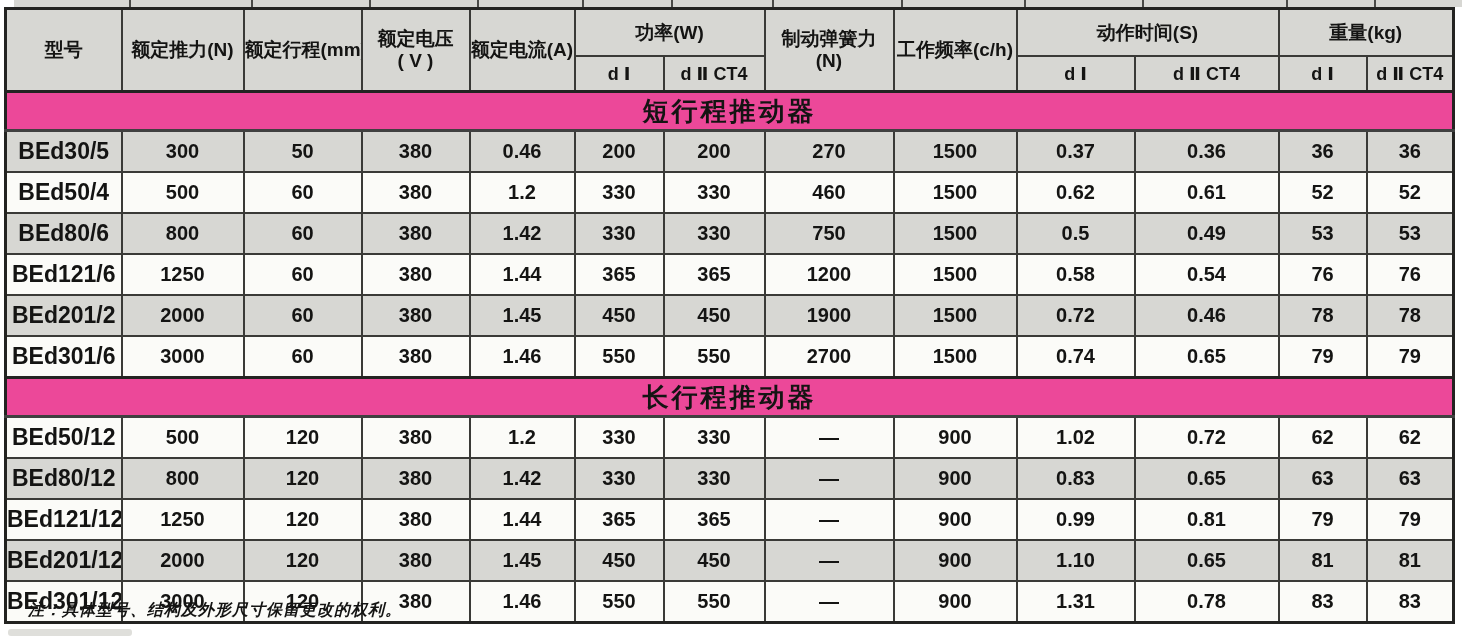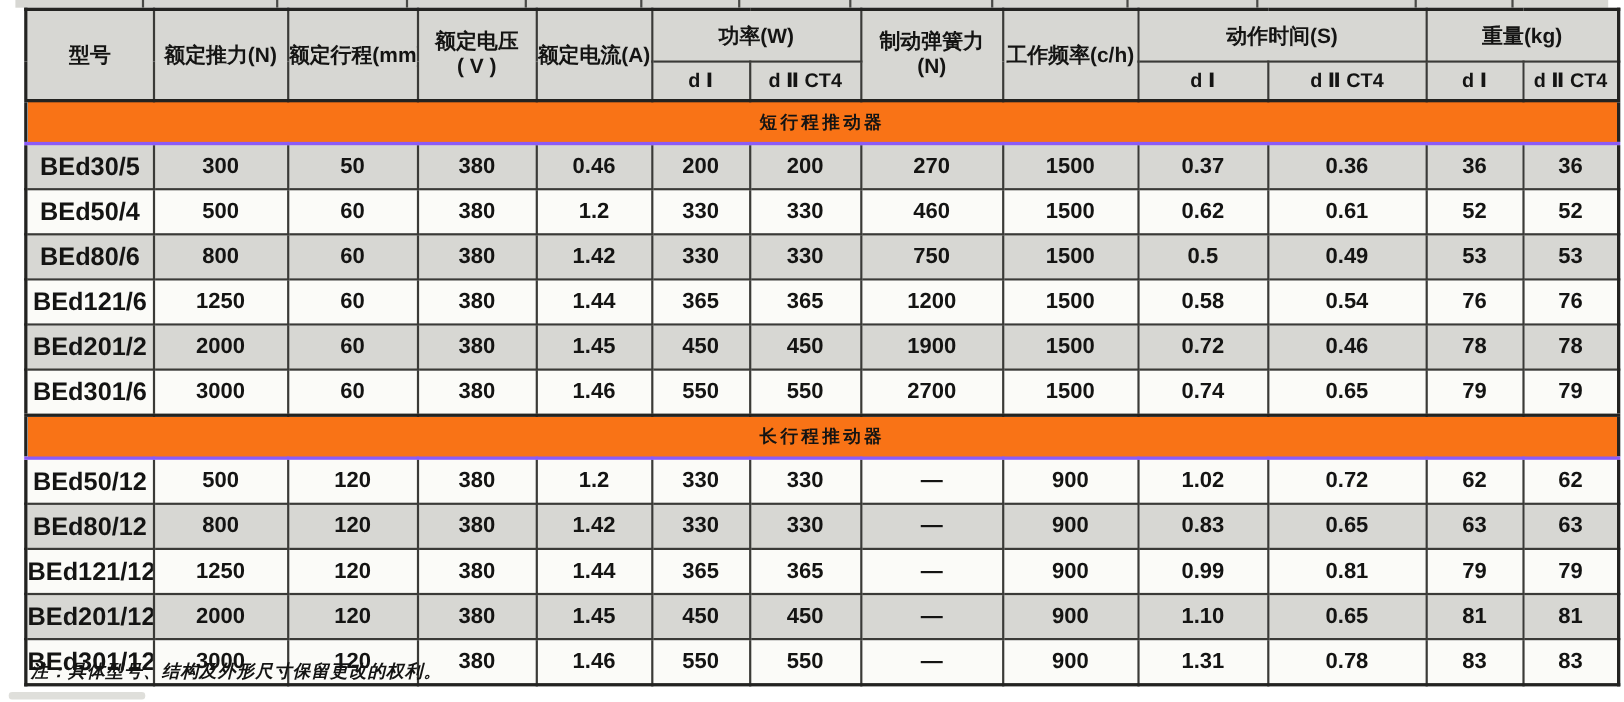--- a/index.html
+++ b/index.html
@@ -7,37 +7,37 @@
     position:relative; width:1476px; height:638px; background:#ffffff;
     font-family:"Liberation Sans","DejaVu Sans",sans-serif; color:#141413;
     overflow:hidden;
   }
   
   .top-sliver { position:absolute; left:14px; top:0; width:1448px; height:7px;
     background:#d7d7d3; overflow:hidden; }
   .top-sliver .tick { position:absolute; top:0; width:2px; height:7px; background:#4a4a47; }
 
   table.spec-table {
-    position:absolute; left:22px; top:7px; width:1448px;
+    position:absolute; left:4px; top:7px; width:1448px;
     border-collapse:collapse; table-layout:fixed;
     border:3px solid #232321;
   }
   .spec-table th, .spec-table td {
     border:2px solid #3a3a37; text-align:center; vertical-align:middle;
     padding:0; font-weight:bold; overflow:hidden; white-space:nowrap;
   }
   .spec-table thead th { background:#d7d7d3; font-size:19px; }
   .spec-table thead tr.h1 th { height:45px; }
   .spec-table thead tr.h2 th { height:33px; font-size:18px; }
   .spec-table thead .two-line div { line-height:1.15; }
   .spec-table tbody td { font-size:20px; height:39px; background:#fbfbf8; }
   .spec-table tbody tr.shade td { background:#d7d7d3; }
   .spec-table tbody tr.section td {
-    height:36px; font-size:16px; background:#f97316; letter-spacing:3px;
-    border-top:3px solid #232321; border-bottom:3px solid #8b5cf6;
+    height:36px; font-size:26px; background:#ec4899; letter-spacing:3px;
+    border-top:3px solid #232321; border-bottom:3px solid #404040;
   }
   .spec-table tbody td[data-name="cell-model"] { font-size:23px; }
 
   .note { position:absolute; left:28px; top:600px; font-size:16px;
     font-weight:bold; font-style:italic; letter-spacing:1px; }
   .bottom-bar { position:absolute; left:8px; top:629px; width:124px; height:7px;
     background:#d9d9d5; border-radius:3px; opacity:.85; }
 </style>
 </head>
 <body>

